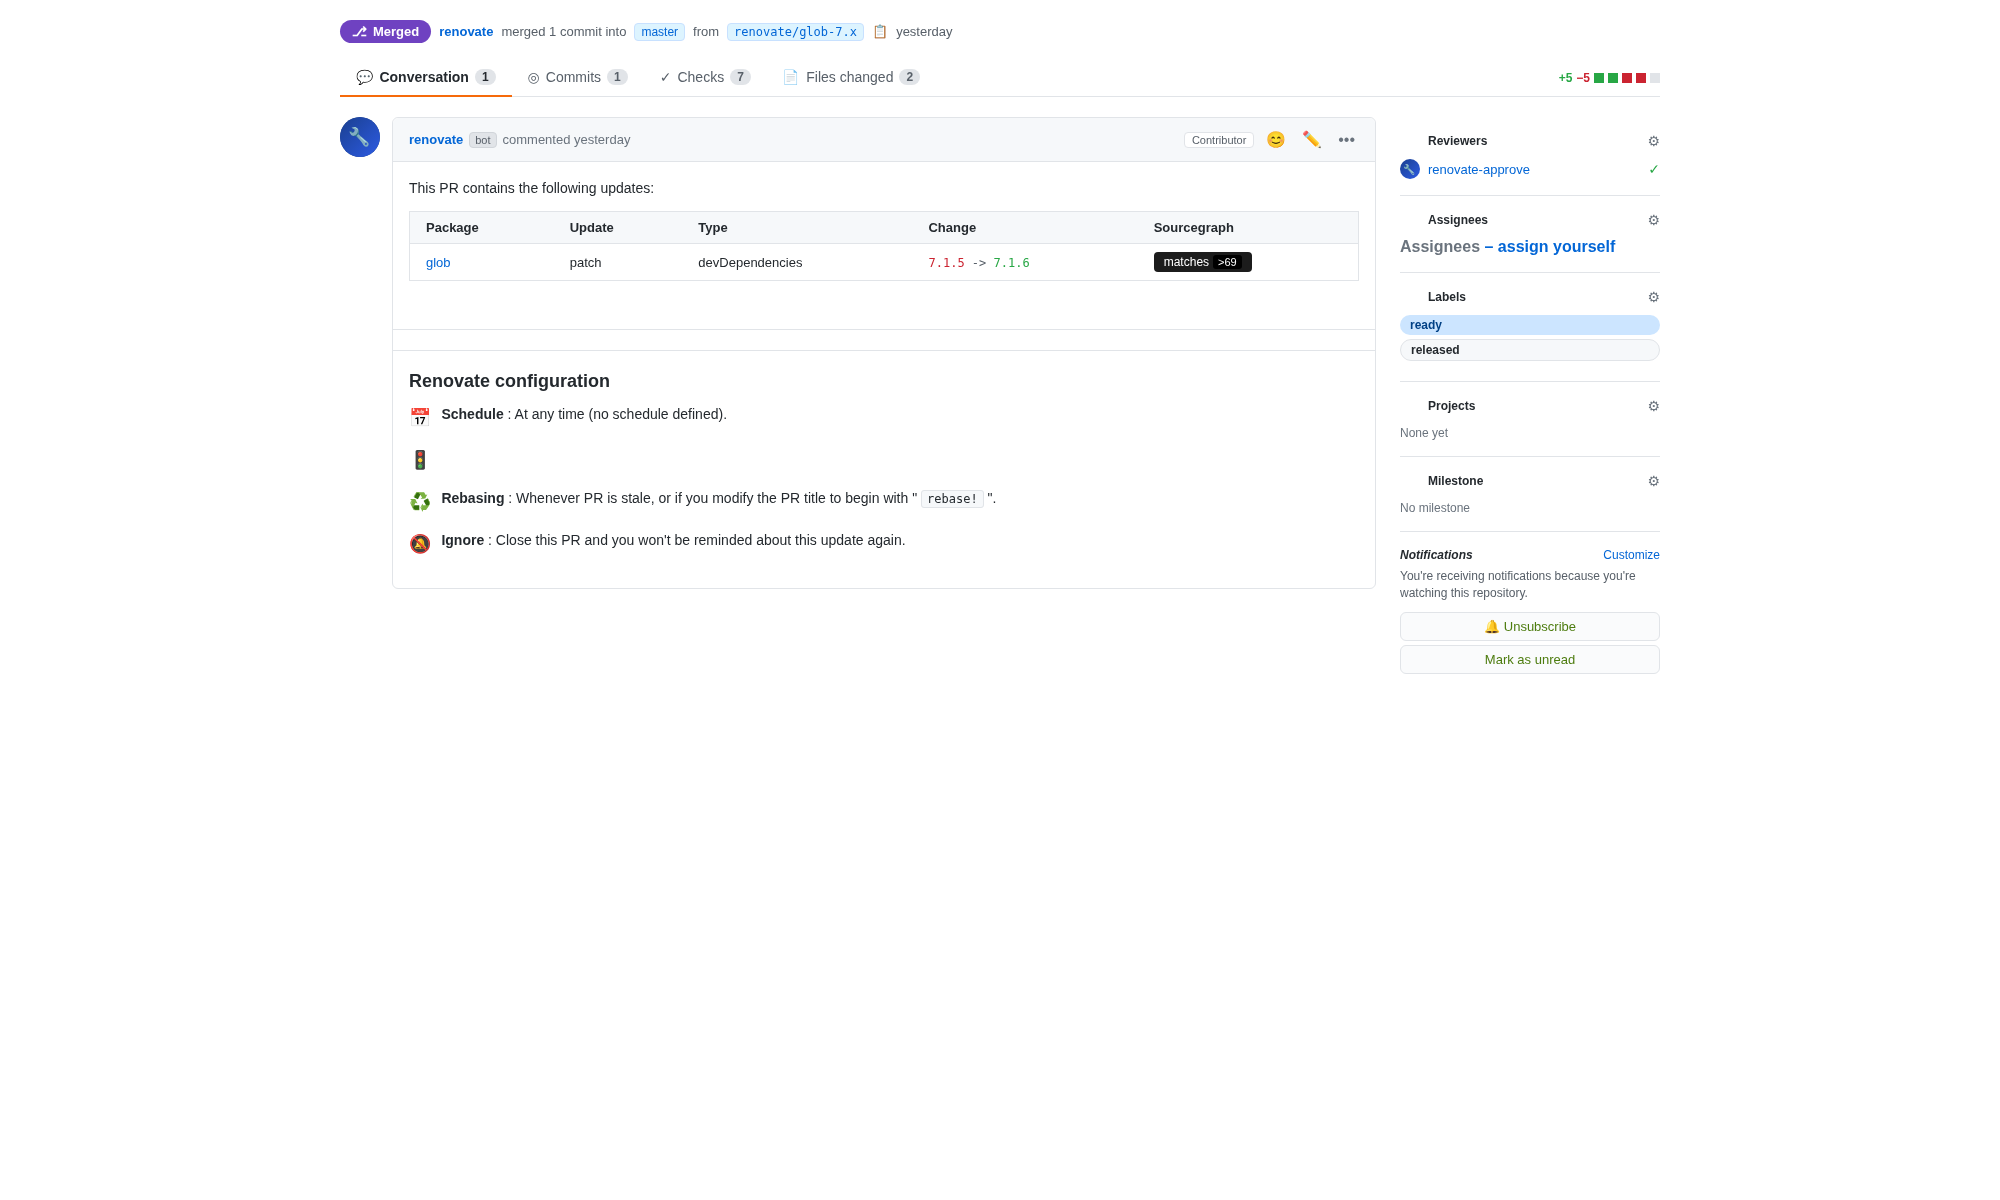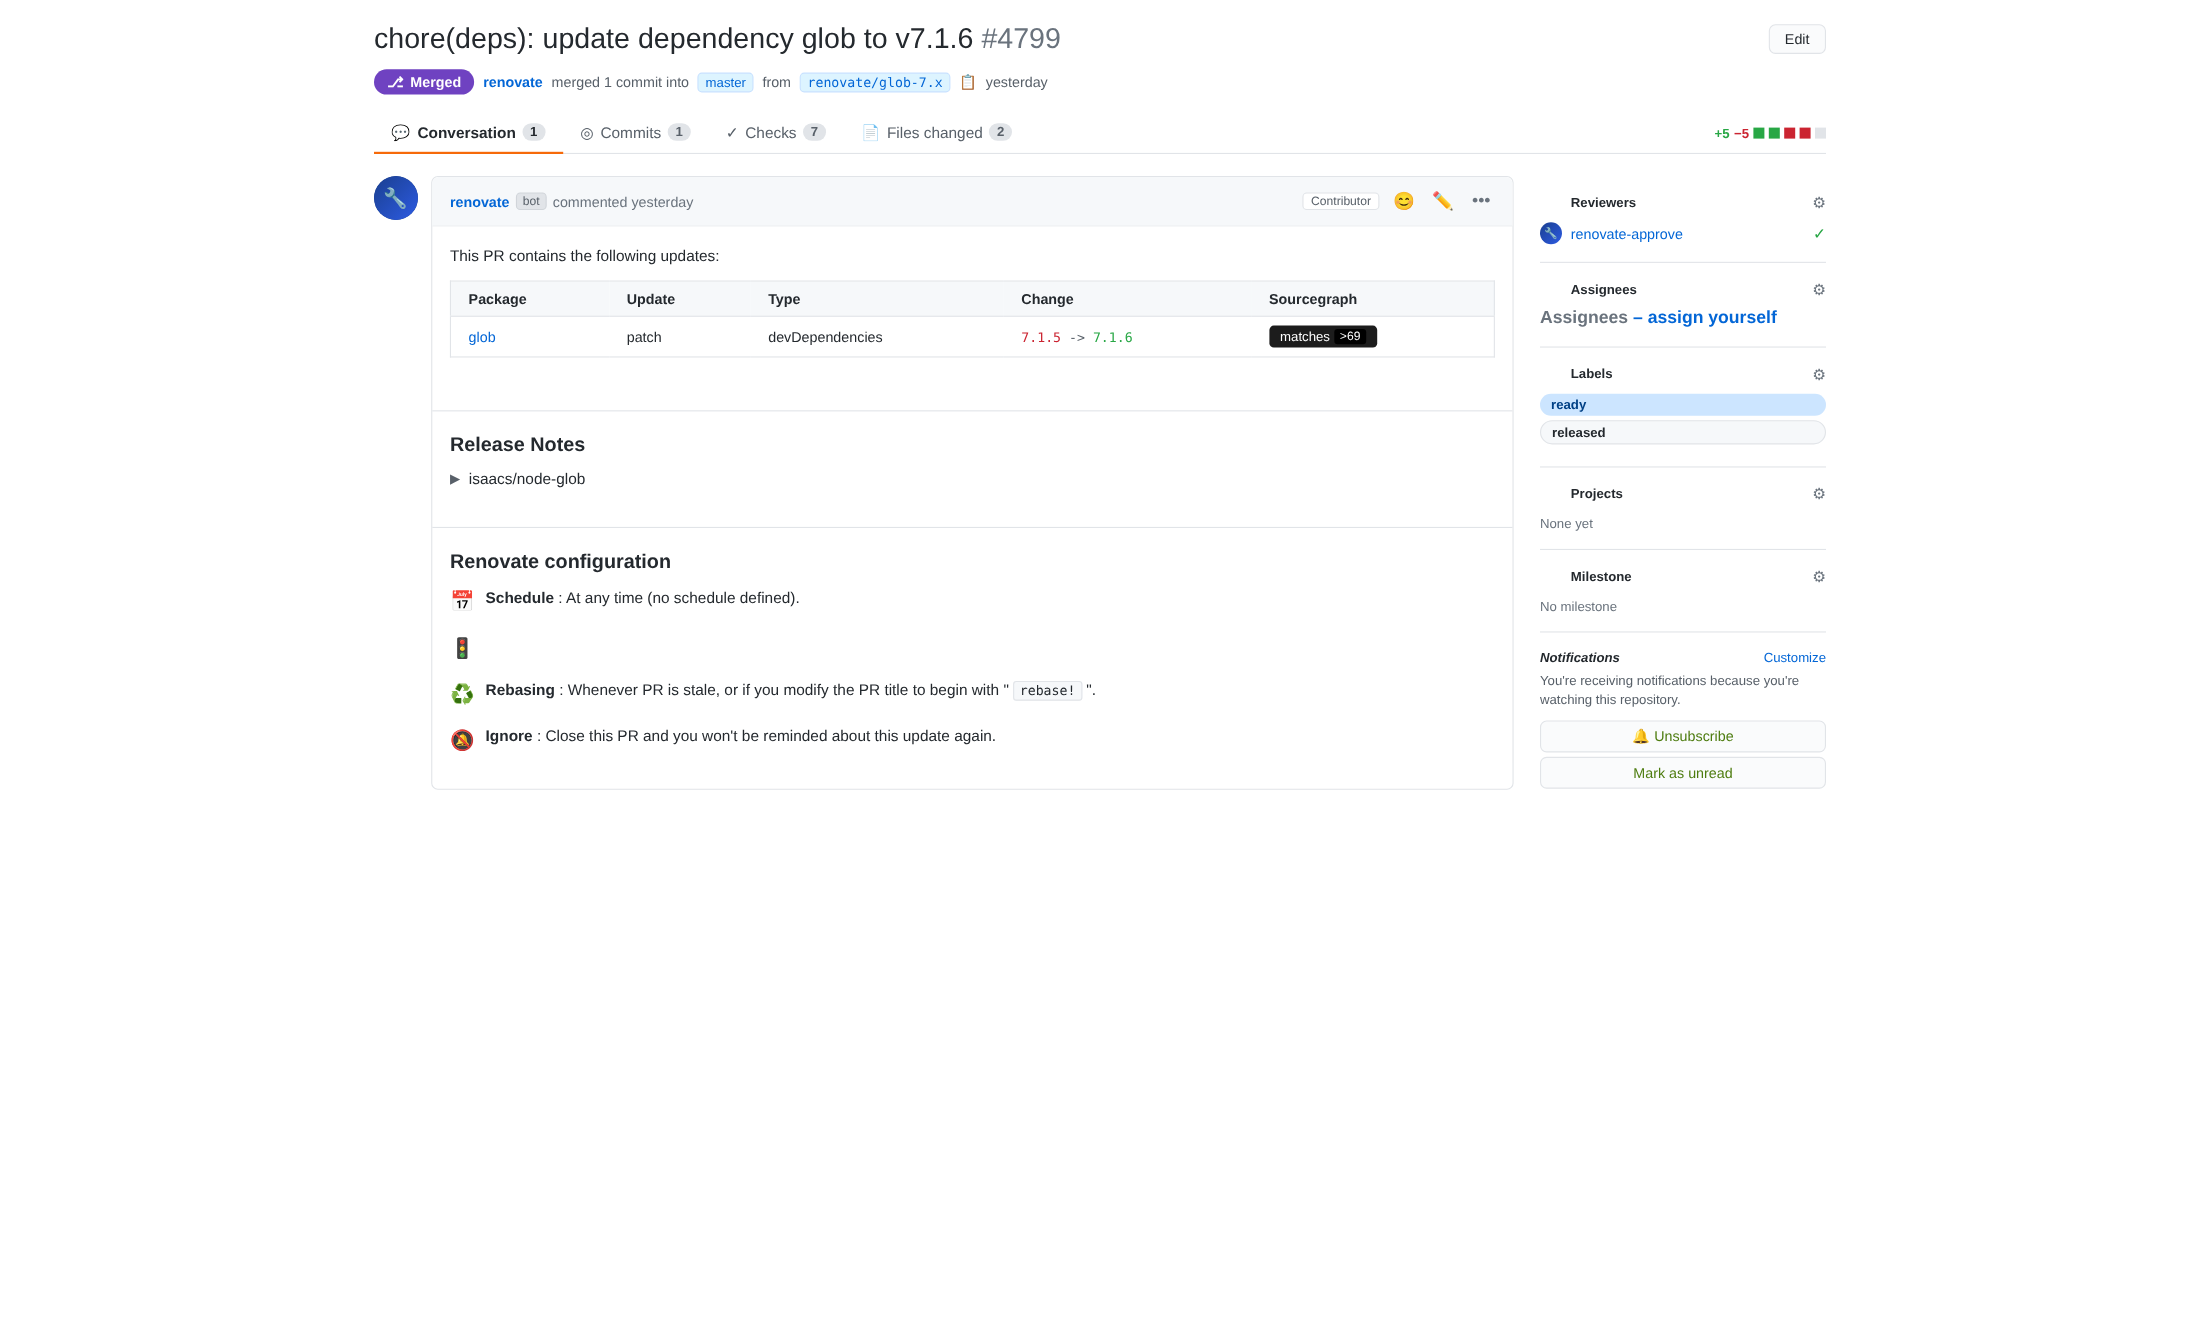--- a/index.html
+++ b/index.html
@@ -101,27 +101,20 @@
     .notif-title { font-size: 12px; font-weight: 600; font-style: italic; }
     .notif-customize { color: #0366d6; font-size: 12px; text-decoration: none; cursor: pointer; }
     .notif-desc { font-size: 12px; color: #586069; margin-bottom: 10px; line-height: 1.4; }
     .notif-btn { width: 100%; border: 1px solid #e1e4e8; background: #fafbfc; padding: 6px 12px; border-radius: 6px; font-size: 13px; cursor: pointer; color: #4d7c0f; margin-bottom: 4px; display: flex; align-items: center; justify-content: center; gap: 6px; }
   </style>
 </head>
 <body>
 
 <div class="page-container">
 
-  <div class="pr-title-row">
-    <h1 class="pr-title">
-      <span>chore(deps): update dependency glob to v7.1.6</span>
-      <span class="pr-title-number">#4799</span>
-    </h1>
-    <button class="edit-button">Edit</button>
-  </div>
 
   <div class="pr-meta">
     <span class="merged-badge">
       <span>⎇</span>
       <span>Merged</span>
     </span>
     <span style="font-weight:600;cursor:pointer;color:#0366d6;">renovate</span>
     <span>merged 1 commit into</span>
     <span class="branch-tag">master</span>
     <span>from</span>
@@ -219,27 +212,20 @@
                       <span class="sg-count">&gt;69</span>
                     </button>
                   </td>
                 </tr>
               </tbody>
             </table>
           </div>
 
           <hr class="divider">
 
-          <div style="padding: 0 16px 16px;">
-            <h3 class="section-title">Release Notes</h3>
-            <div class="release-notes-item">
-              <span class="triangle">▶</span>
-              <span>isaacs/node-glob</span>
-            </div>
-          </div>
 
           <hr class="divider">
 
           <div style="padding: 0 16px 16px;">
             <h3 class="section-title">Renovate configuration</h3>
             <div class="renovate-config">
 
               <div class="config-item">
                 <span class="config-emoji">📅</span>
                 <span class="config-text">

